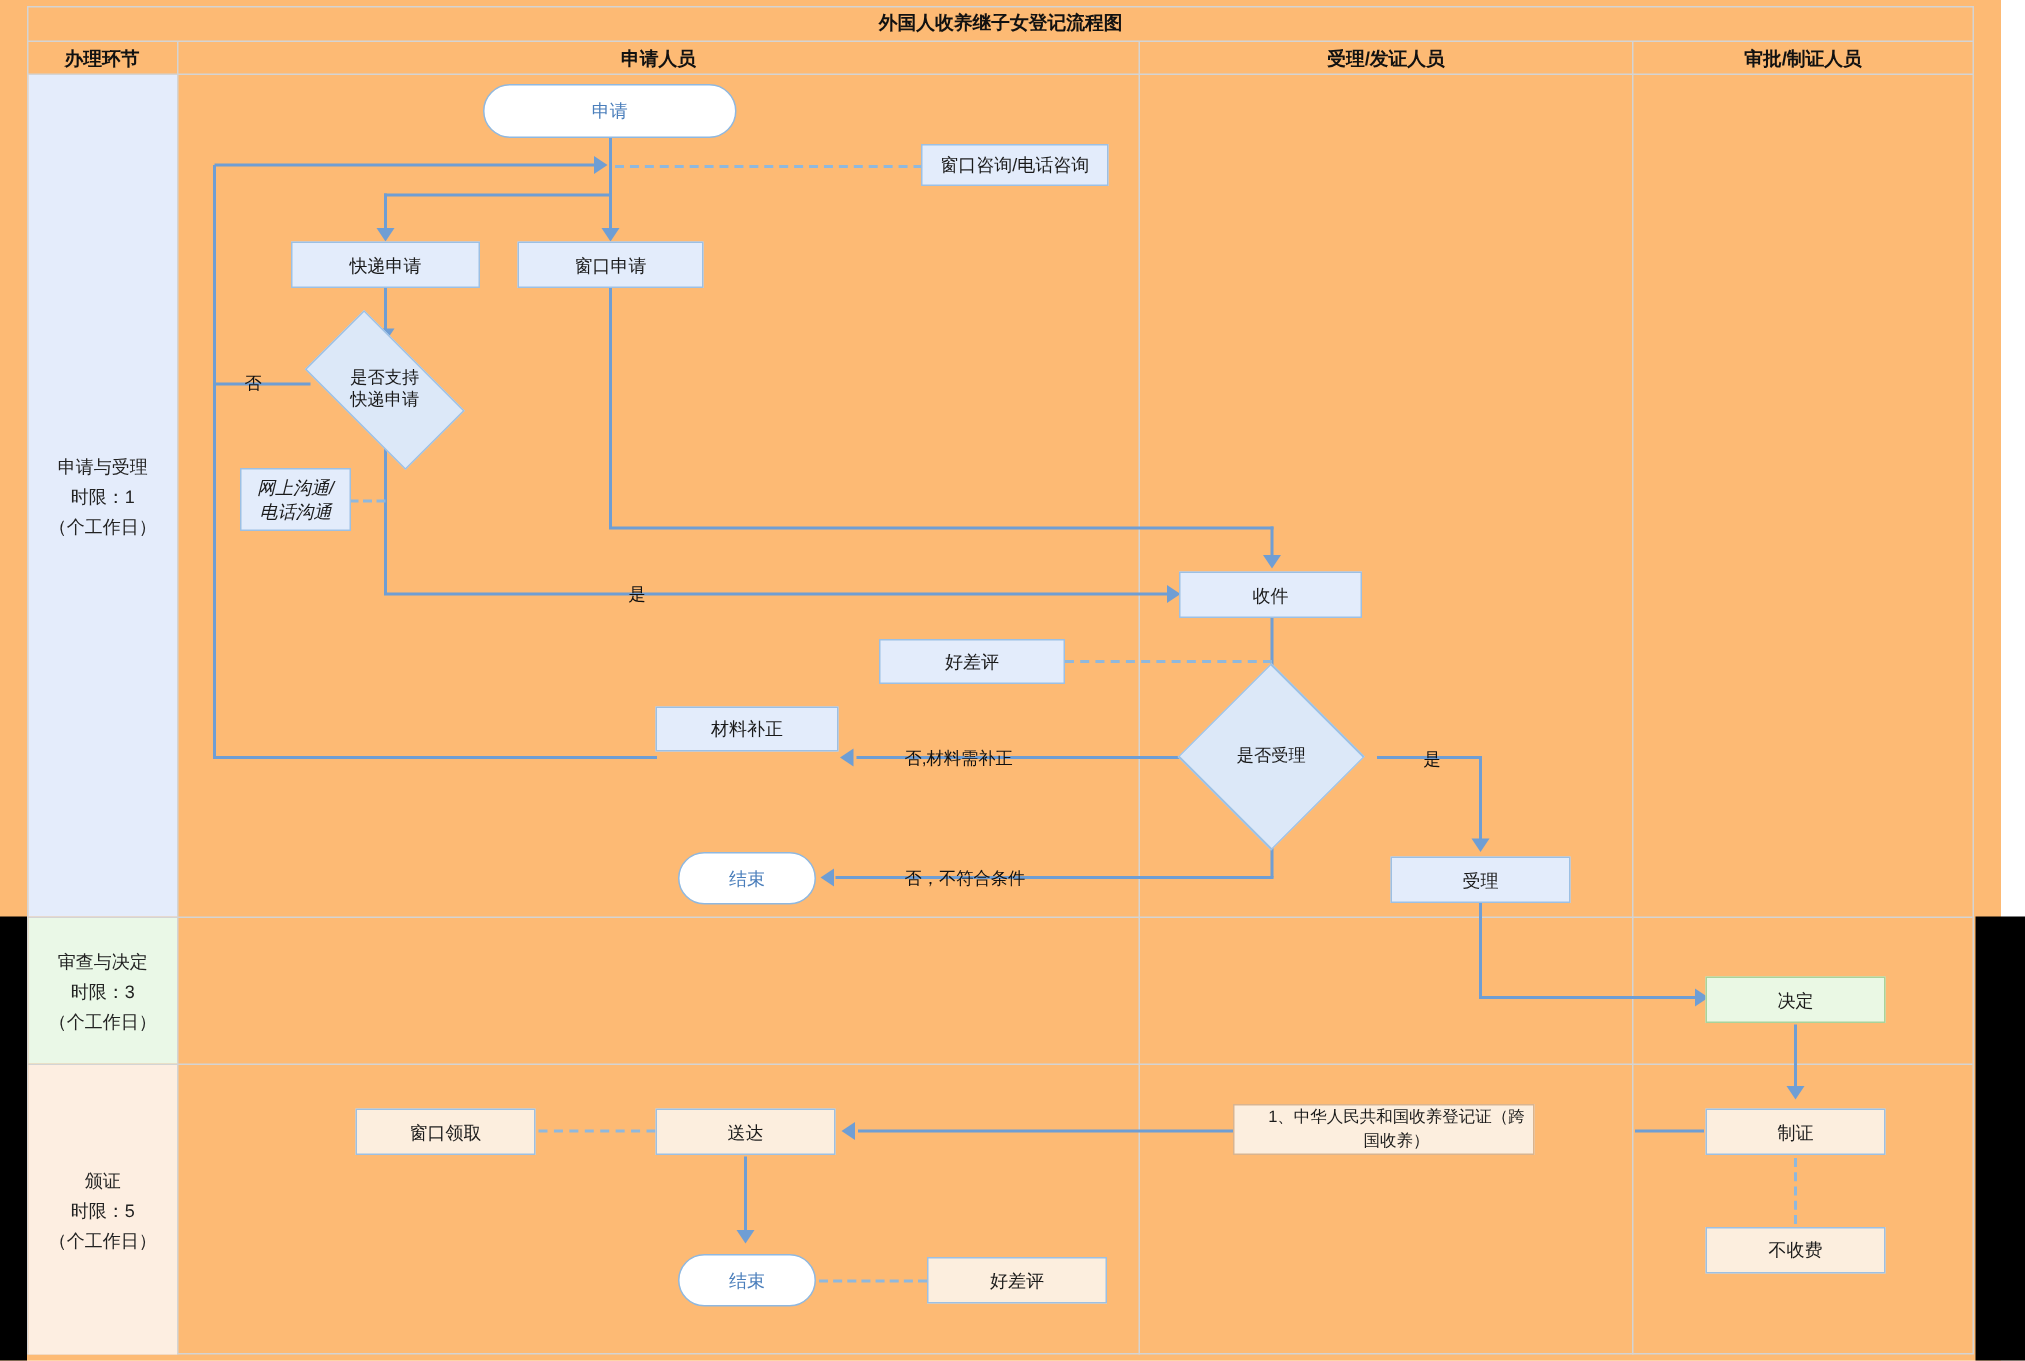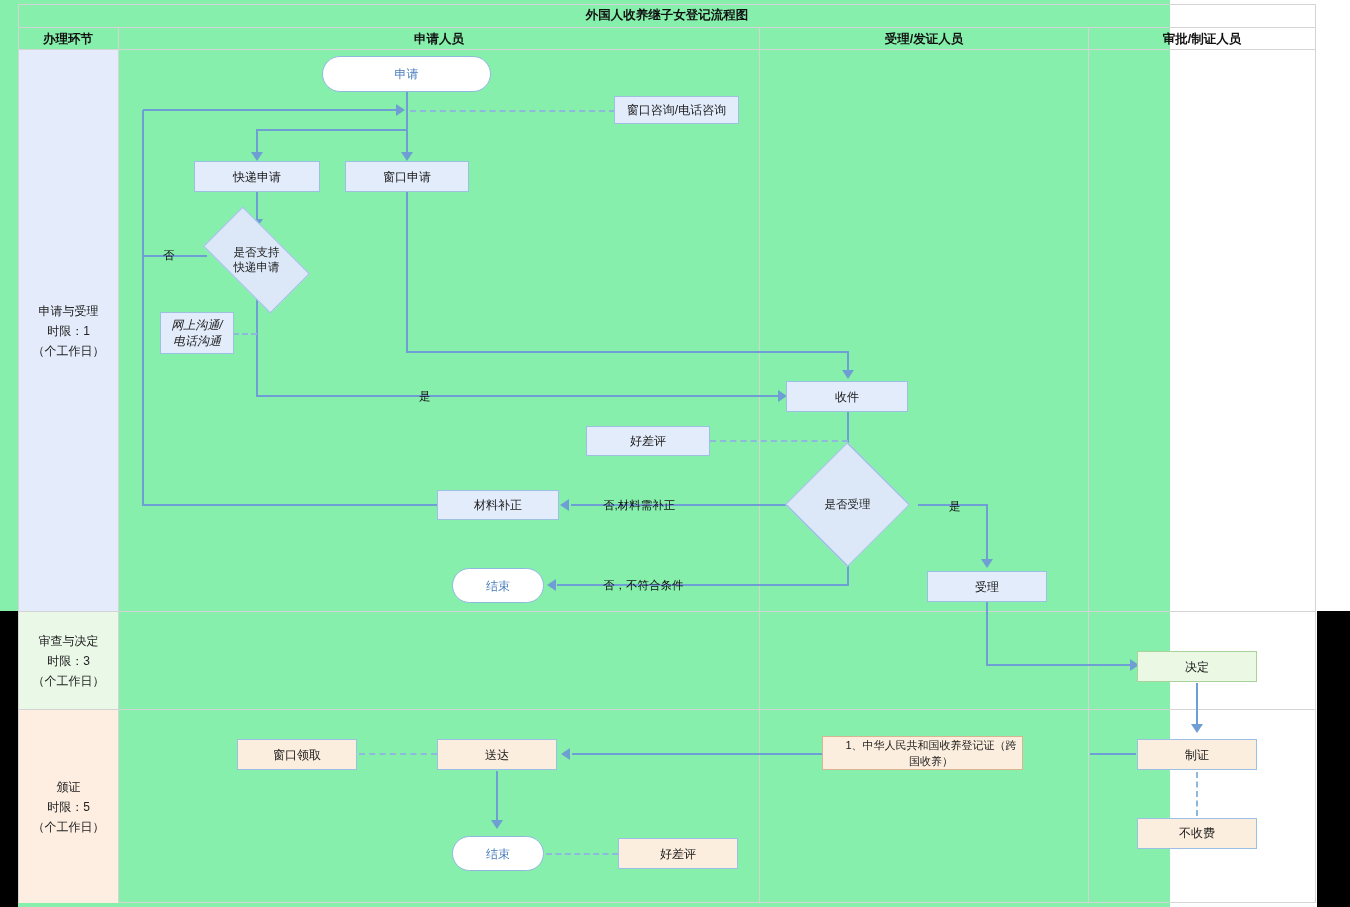--- a/index.html
+++ b/index.html
@@ -1,18 +1,18 @@
 <!DOCTYPE html>
 <html><head>
 <meta charset="utf-8">
 <style>
   html,body{margin:0;padding:0;background:#ffffff;}
   body{width:1350px;height:907px;overflow:hidden;font-family:"Liberation Sans","DejaVu Sans",sans-serif;}
 
-  #stage{position:relative;width:1170px;height:907px;background:#86efac;}
+  #stage{position:relative;width:1334px;height:907px;background:#fdba74;}
 
   
   .edge-black{position:absolute;background:#000;}
 
   
   .frame{position:absolute;left:18px;top:4px;width:1298px;height:899px;border:1px solid #d4d4d4;box-sizing:border-box;}
   .title-row{position:absolute;left:18px;top:4px;width:1298px;height:24px;border-bottom:1px solid #d4d4d4;box-sizing:border-box;
              display:flex;align-items:center;justify-content:center;}
   .title-row span{font-size:12.5px;color:#111;font-weight:bold;}
 
@@ -237,21 +237,21 @@
   </div>
 
   <div class="node n-blue" style="left:786px;top:381px;width:122px;height:31px;">
     <span>收件</span>
   </div>
 
   <div class="node n-blue" style="left:586px;top:426px;width:124px;height:30px;">
     <span>好差评</span>
   </div>
 
-  <div class="node n-blue" style="left:437px;top:490px;width:122px;height:30px;">
+  <div class="node n-blue" style="left:437px;top:471px;width:122px;height:30px;">
     <span>材料补正</span>
   </div>
 
   <div class="diamond" style="left:791px;top:474px;width:113px;height:61px;">
     <div class="dshape" style="transform:rotate(45deg) scale(0.78,1.45);"></div>
     <div class="dtext">
       <span>是否受理</span>
     </div>
   </div>
 

